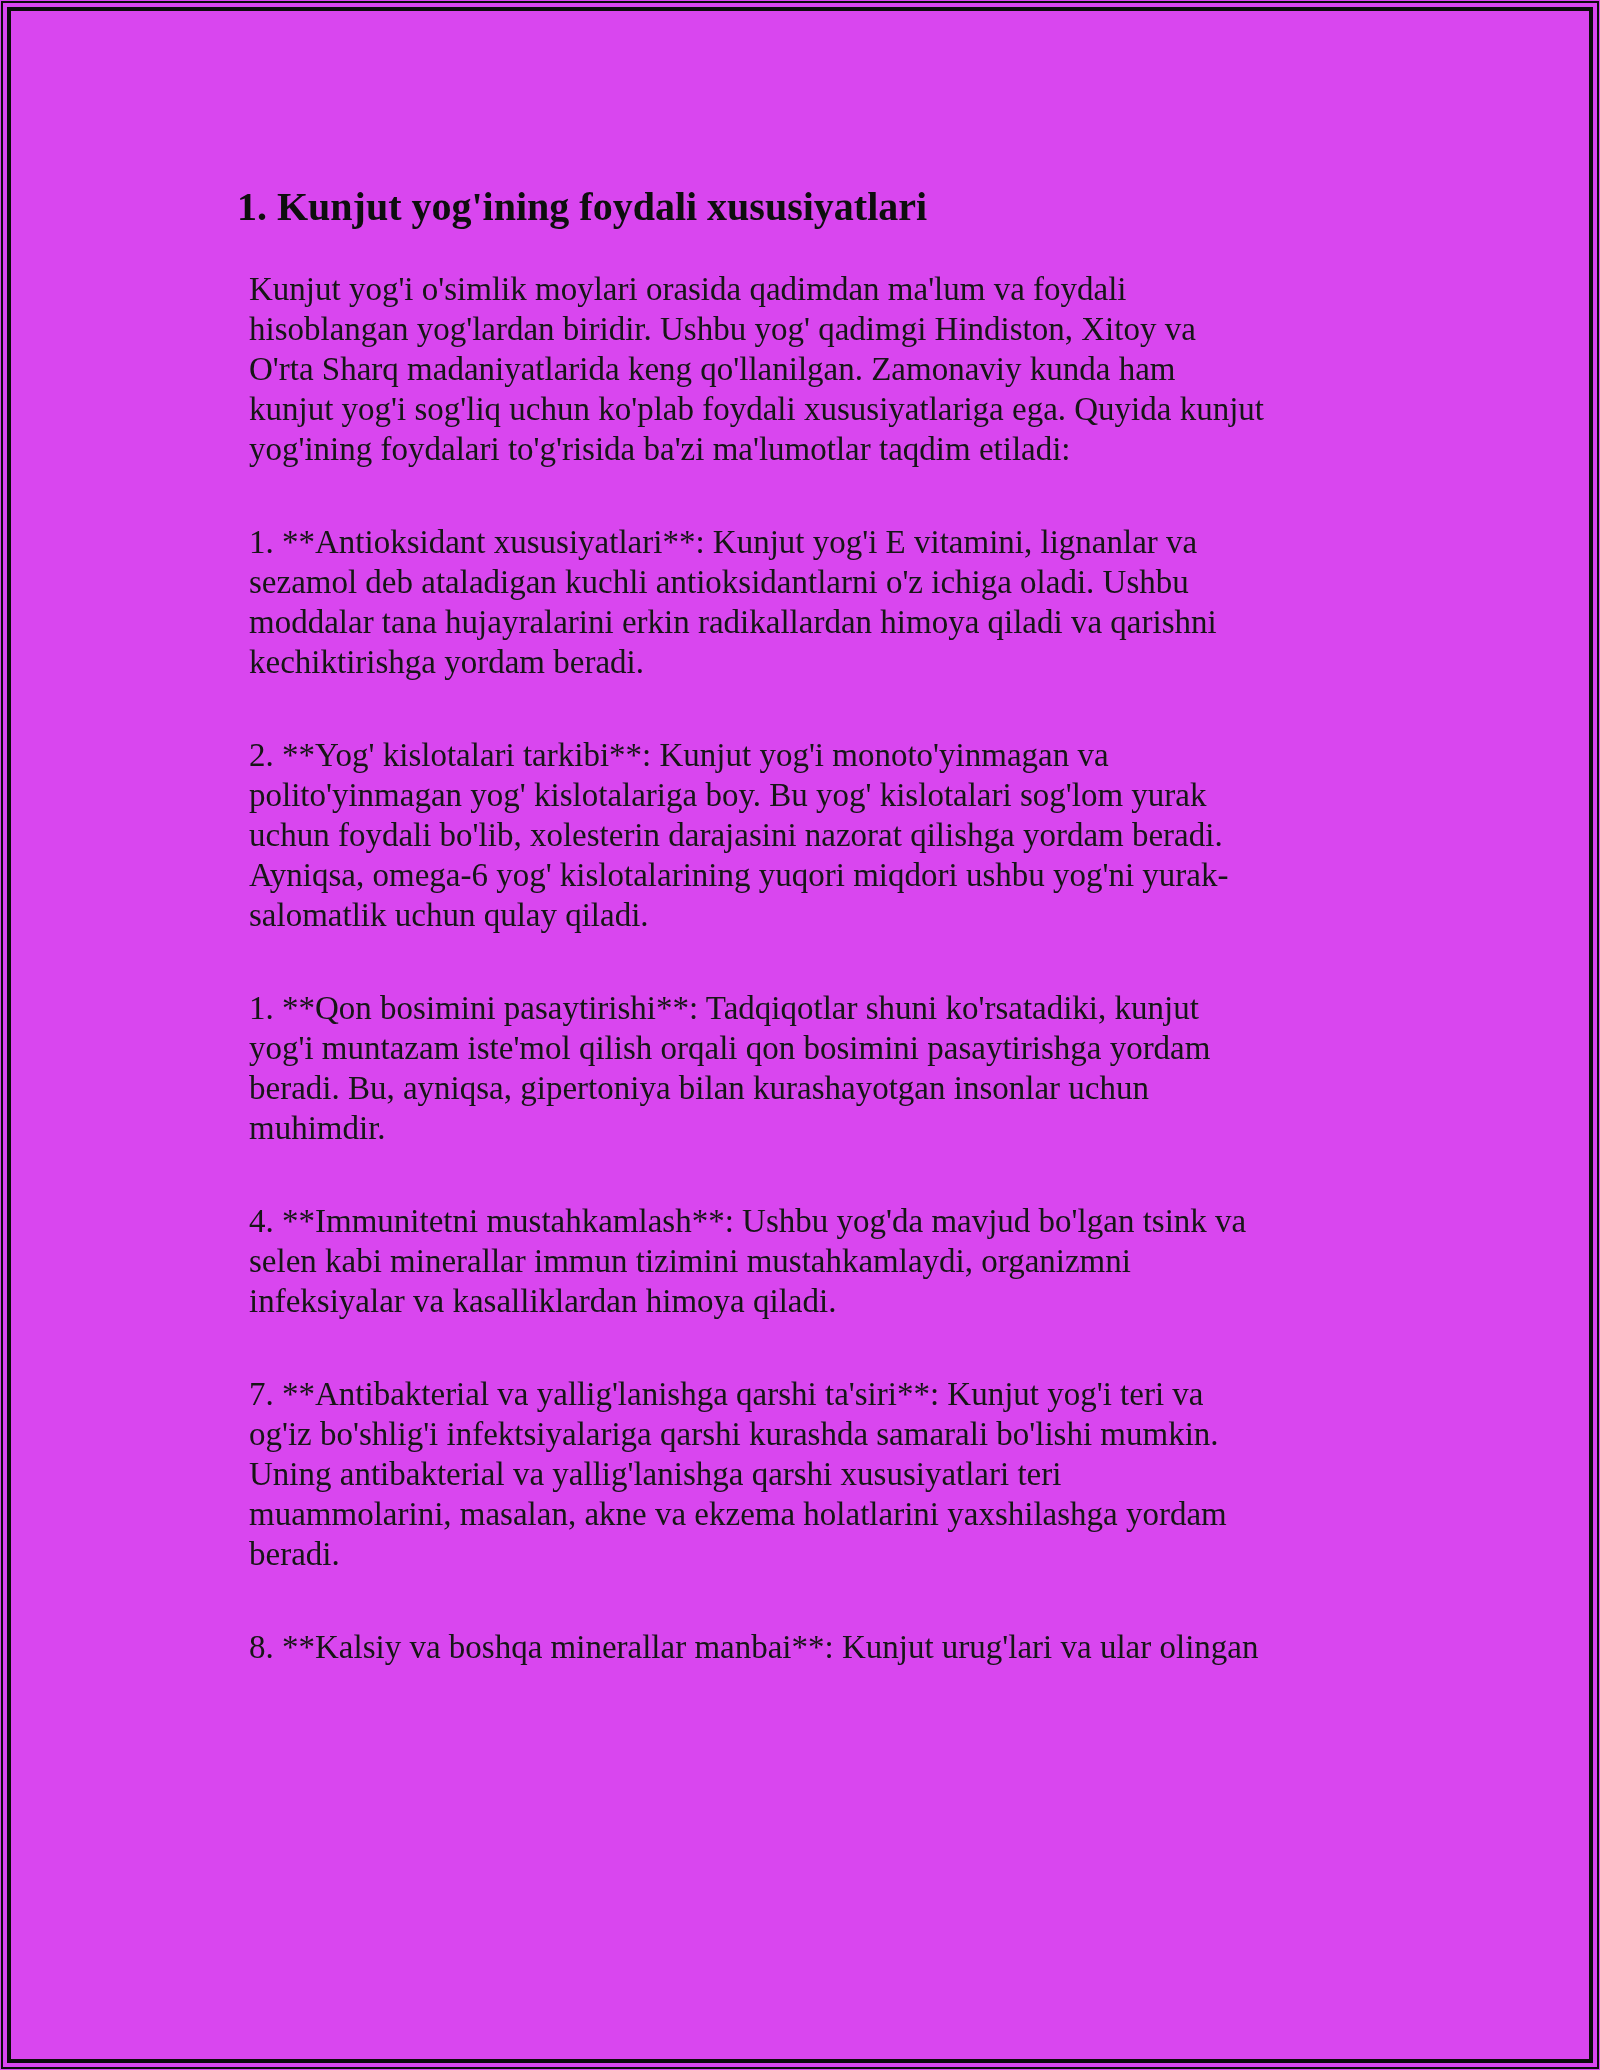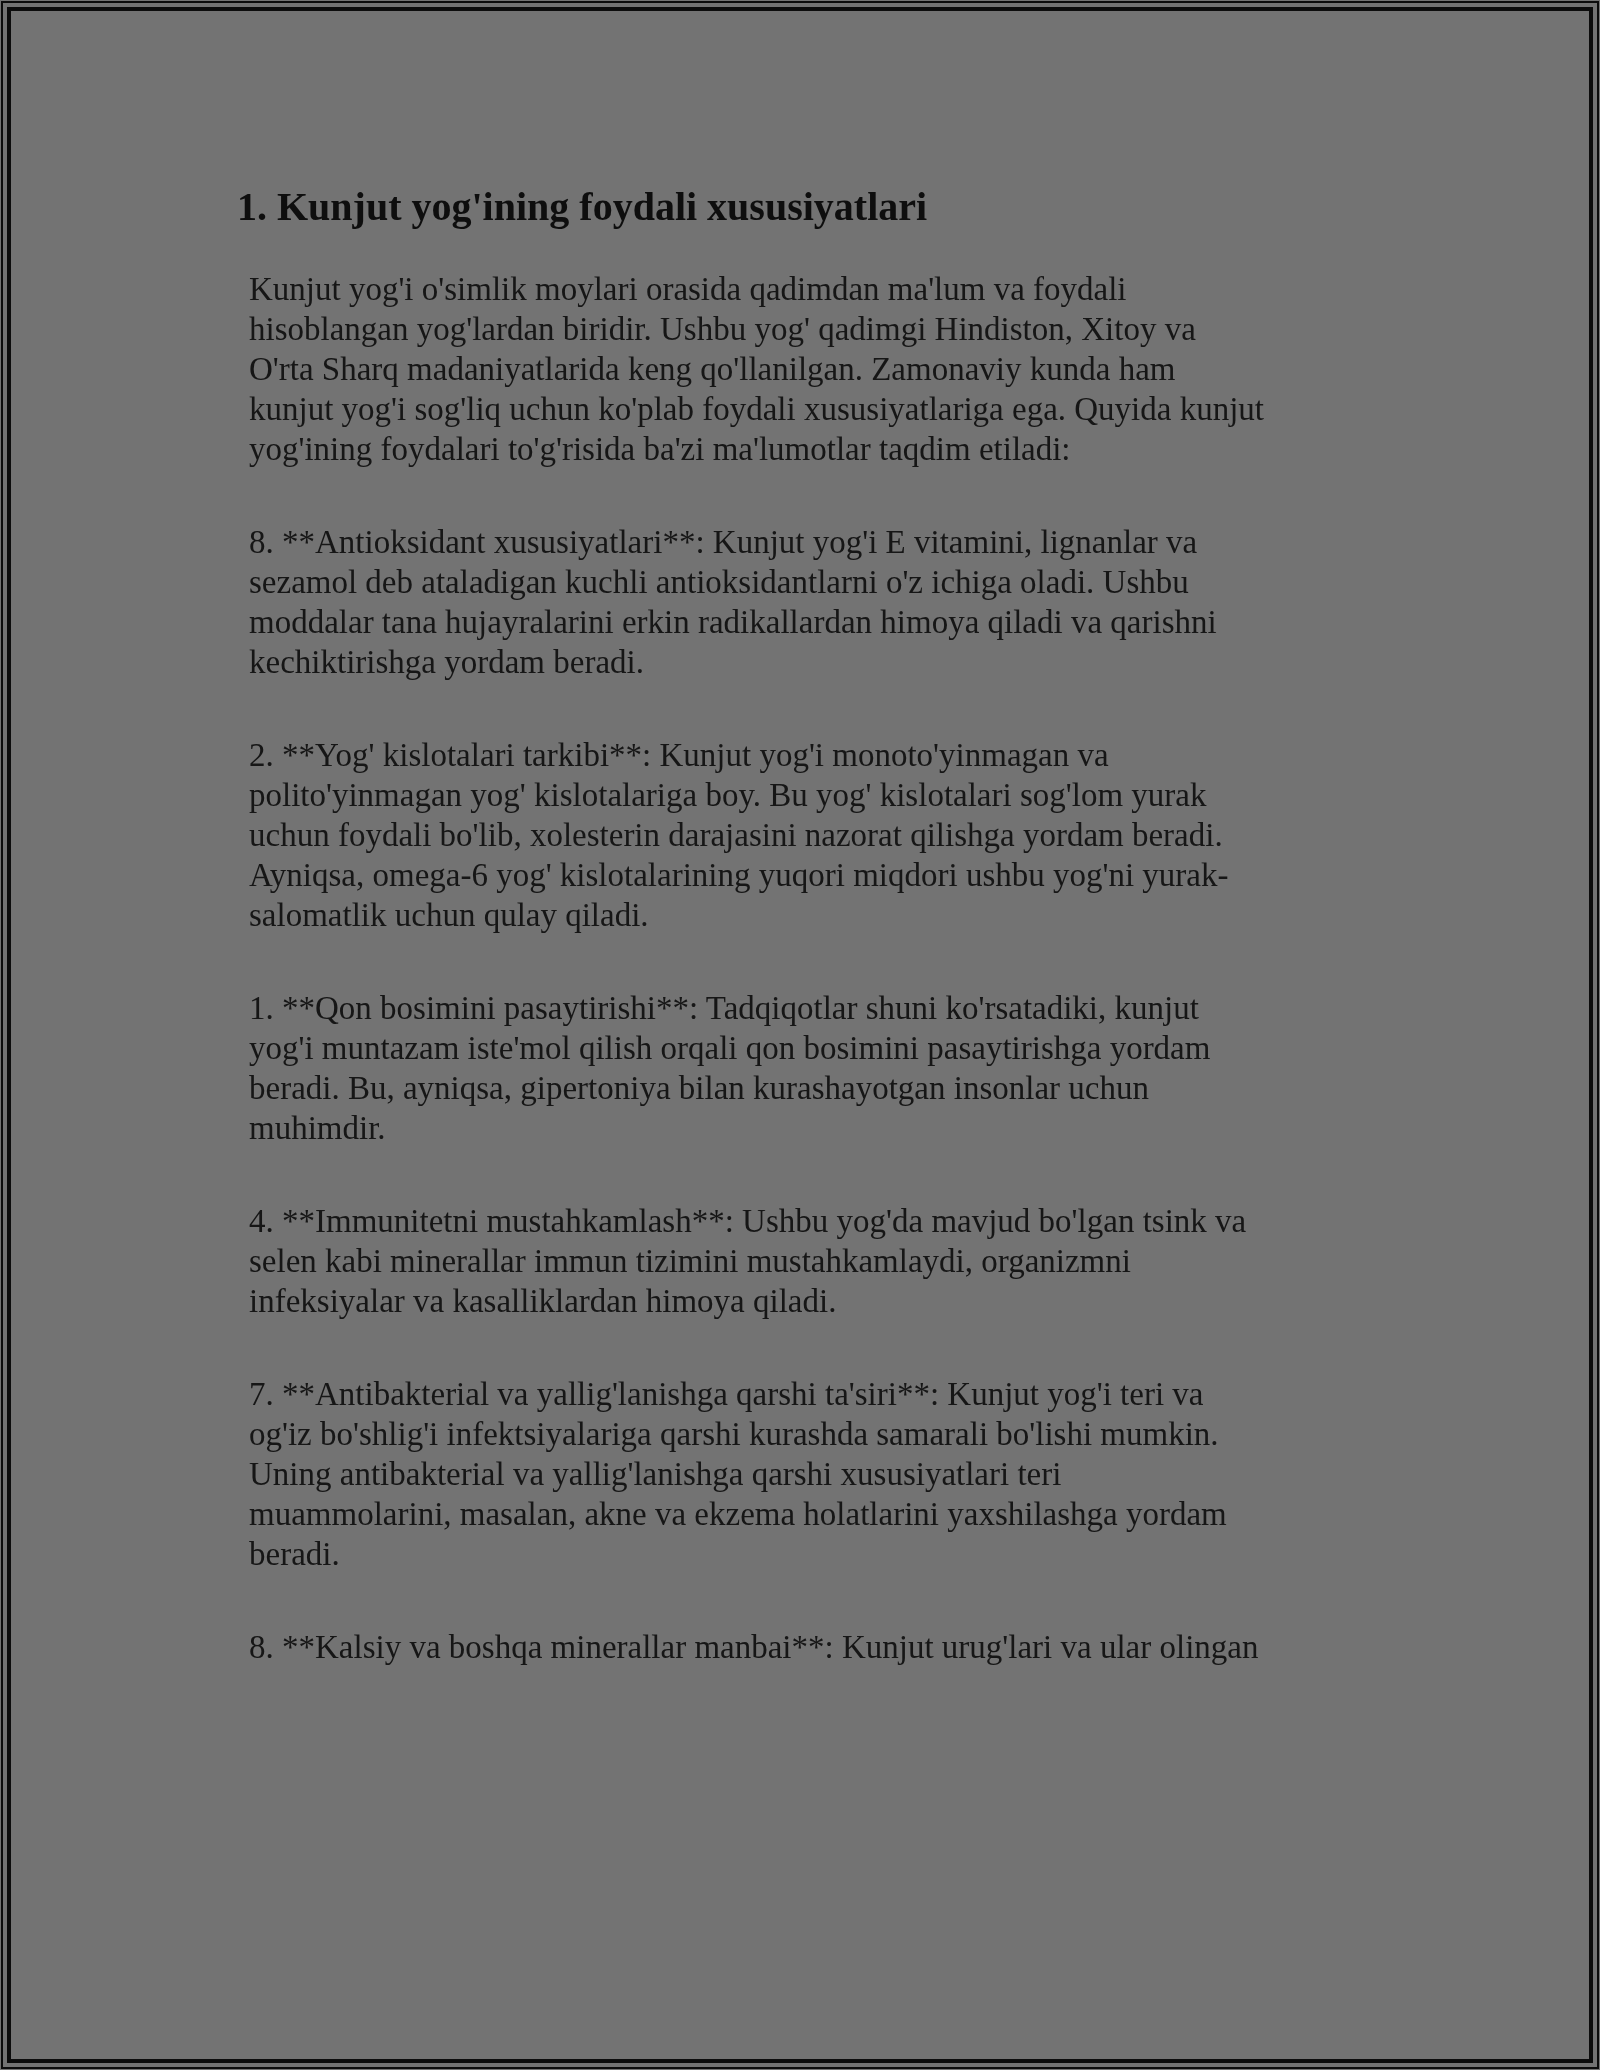--- a/index.html
+++ b/index.html
@@ -7,21 +7,21 @@
     padding: 0;
     width: 1600px;
     height: 2070px;
     background: #ffffff;
     overflow: hidden;
   }
   .page {
     position: relative;
     width: 1600px;
     height: 2070px;
-    background: #737373;
+    background: #d946ef;
     font-family: "Liberation Serif", "DejaVu Serif", serif;
     color: #121212;
   }
   .border-outer {
     position: absolute;
     inset: 1px;
     border: 2px solid #0c0c0c;
     pointer-events: none;
   }
   .border-inner {
@@ -64,21 +64,21 @@
 
   <div class="content">
     <h1 class="doc-title">1. Kunjut yog'ining foydali xususiyatlari</h1>
 
     <p class="doc-para">Kunjut yog'i o'simlik moylari orasida qadimdan ma'lum va foydali
 hisoblangan yog'lardan biridir. Ushbu yog' qadimgi Hindiston, Xitoy va
 O'rta Sharq madaniyatlarida keng qo'llanilgan. Zamonaviy kunda ham
 kunjut yog'i sog'liq uchun ko'plab foydali xususiyatlariga ega. Quyida kunjut
 yog'ining foydalari to'g'risida ba'zi ma'lumotlar taqdim etiladi:</p>
 
-    <p class="doc-para">8. **Antioksidant xususiyatlari**: Kunjut yog'i E vitamini, lignanlar va
+    <p class="doc-para">1. **Antioksidant xususiyatlari**: Kunjut yog'i E vitamini, lignanlar va
 sezamol deb ataladigan kuchli antioksidantlarni o'z ichiga oladi. Ushbu
 moddalar tana hujayralarini erkin radikallardan himoya qiladi va qarishni
 kechiktirishga yordam beradi.</p>
 
     <p class="doc-para">2. **Yog' kislotalari tarkibi**: Kunjut yog'i monoto'yinmagan va
 polito'yinmagan yog' kislotalariga boy. Bu yog' kislotalari sog'lom yurak
 uchun foydali bo'lib, xolesterin darajasini nazorat qilishga yordam beradi.
 Ayniqsa, omega-6 yog' kislotalarining yuqori miqdori ushbu yog'ni yurak-
 salomatlik uchun qulay qiladi.</p>
 

